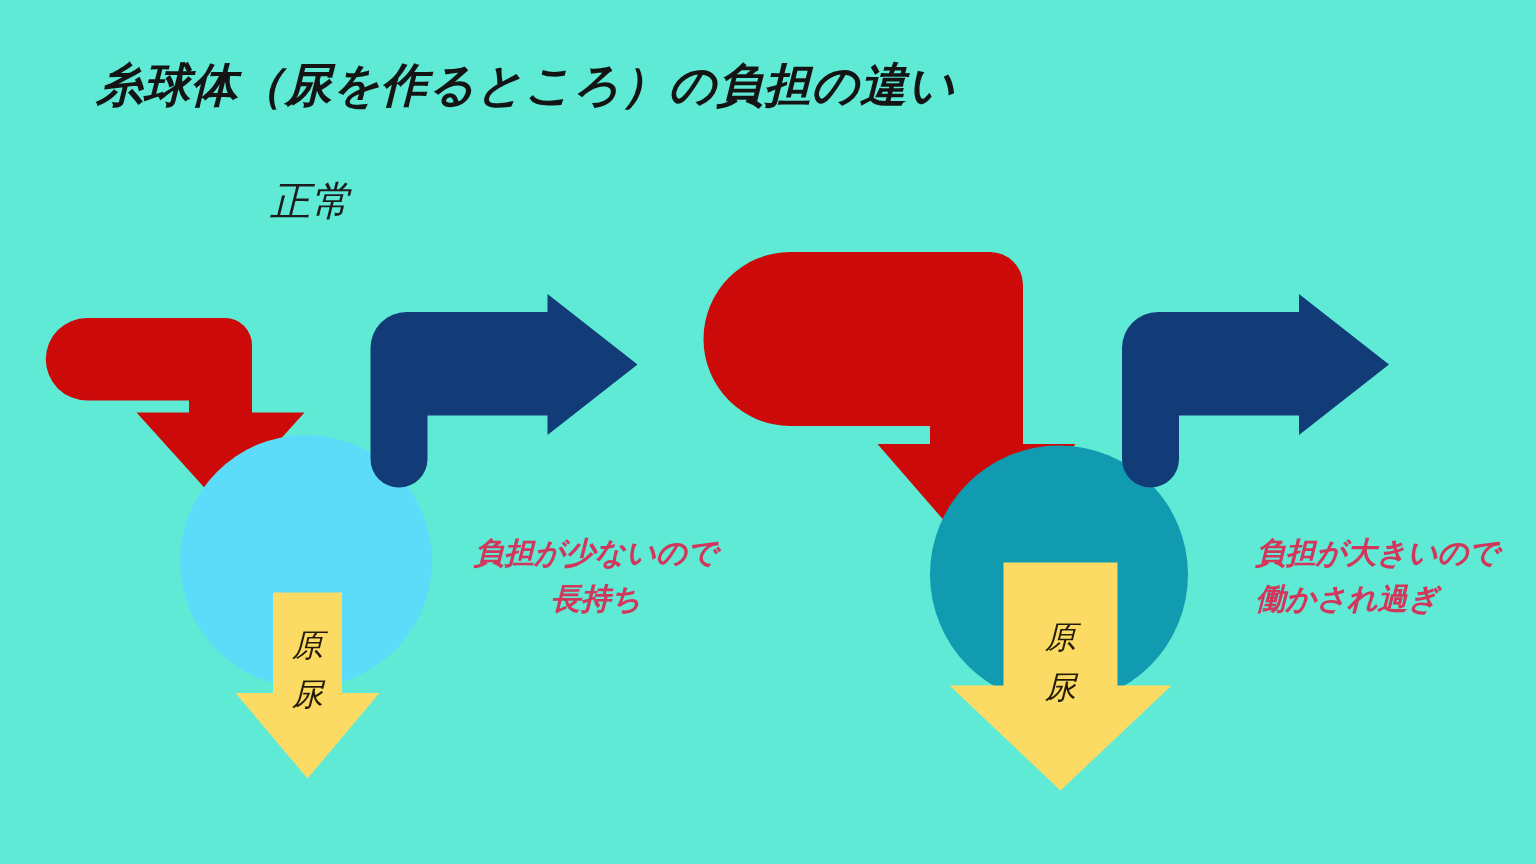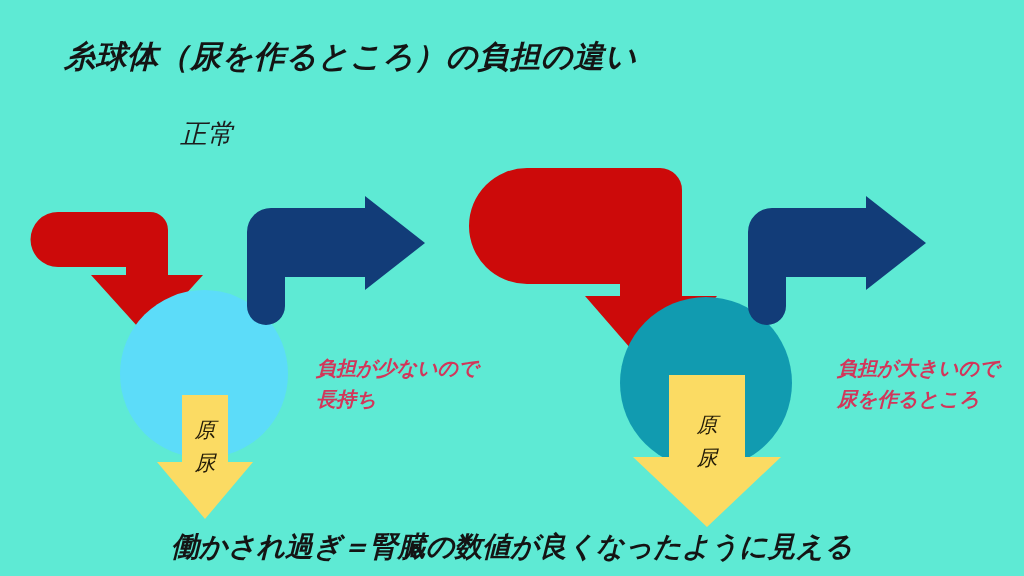--- a/index.html
+++ b/index.html
@@ -52,21 +52,21 @@
     font-size: 20px;
     font-weight: bold;
     line-height: 1.55;
     text-align: center;
     color: #d2365a;
     white-space: nowrap;
   }
   .note.left  { left: 316px; top: 353px; }
   .note.right { left: 806px; top: 353px; margin-left: 31px; }
   .note .line { display: block; }
-  .note.left  .line.second { text-align: left; }
+  .note.left  .line.second { text-align: center; }
   .note.right .line.second { text-align: left; }
 
   .caption {
     position: absolute;
     left: 0;
     right: 0;
     top: 528px;
     text-align: center;
     font-size: 28px;
     font-weight: bold;
@@ -184,18 +184,17 @@
     </g>
   </svg>
 
   <div class="note left">
     <span class="line first">負担が少ないので</span>
     <span class="line second">長持ち</span>
   </div>
 
   <div class="note right">
     <span class="line first">負担が大きいので</span>
-    <span class="line second">尿を作るところ</span>
+    <span class="line second">働かされ過ぎ</span>
   </div>
 
-  <div class="caption">働かされ過ぎ＝腎臓の数値が良くなったように見える</div>
 
 </div>
 
 </body></html>

